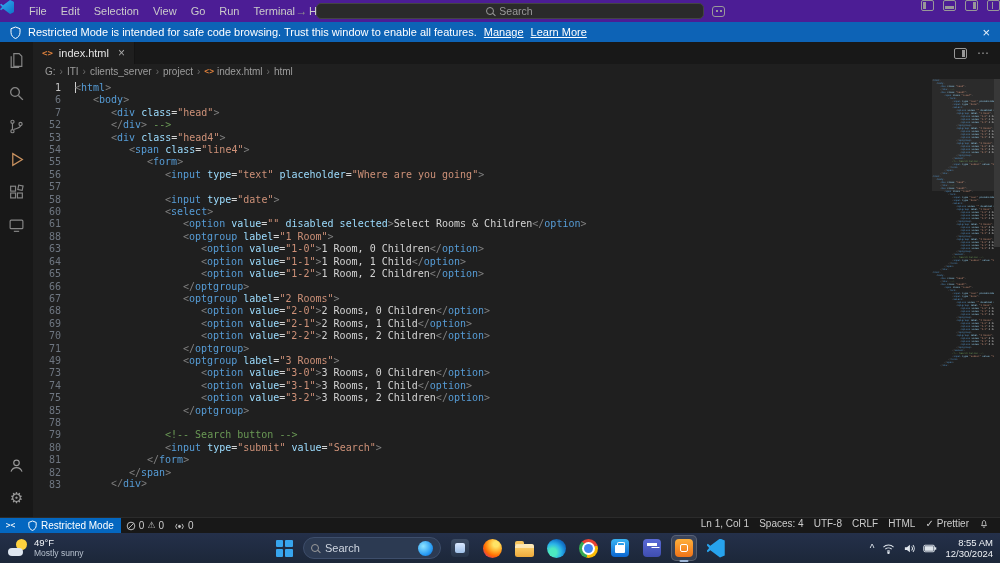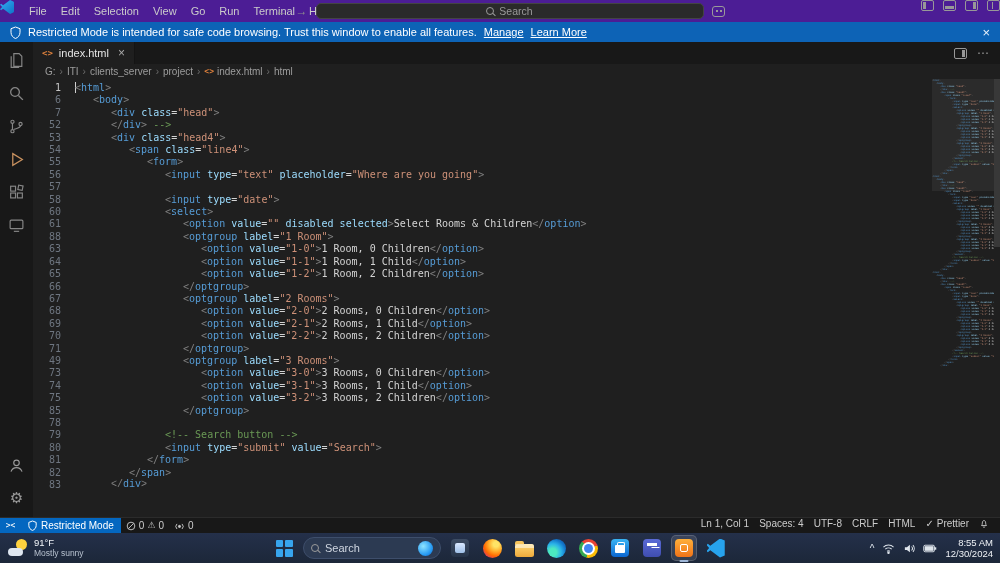--- a/index.html
+++ b/index.html
@@ -466,21 +466,21 @@
             <path d="M5 10.3a1 1 0 002 0"></path>
           </svg>
       </div>
     </div>
   </div>
 
   <div class="taskbar">
     <div class="weather">
       <span class="w-ic"></span>
       <span class="w-txt">
-        <span class="w-temp">91°F</span>
+        <span class="w-temp">49°F</span>
         <span class="w-desc">Mostly sunny</span>
       </span>
     </div>
 
     <div class="tb-apps">
       <div class="tb-app">
         <span class="start-grid">
             <span></span>
             <span></span>
             <span></span>

